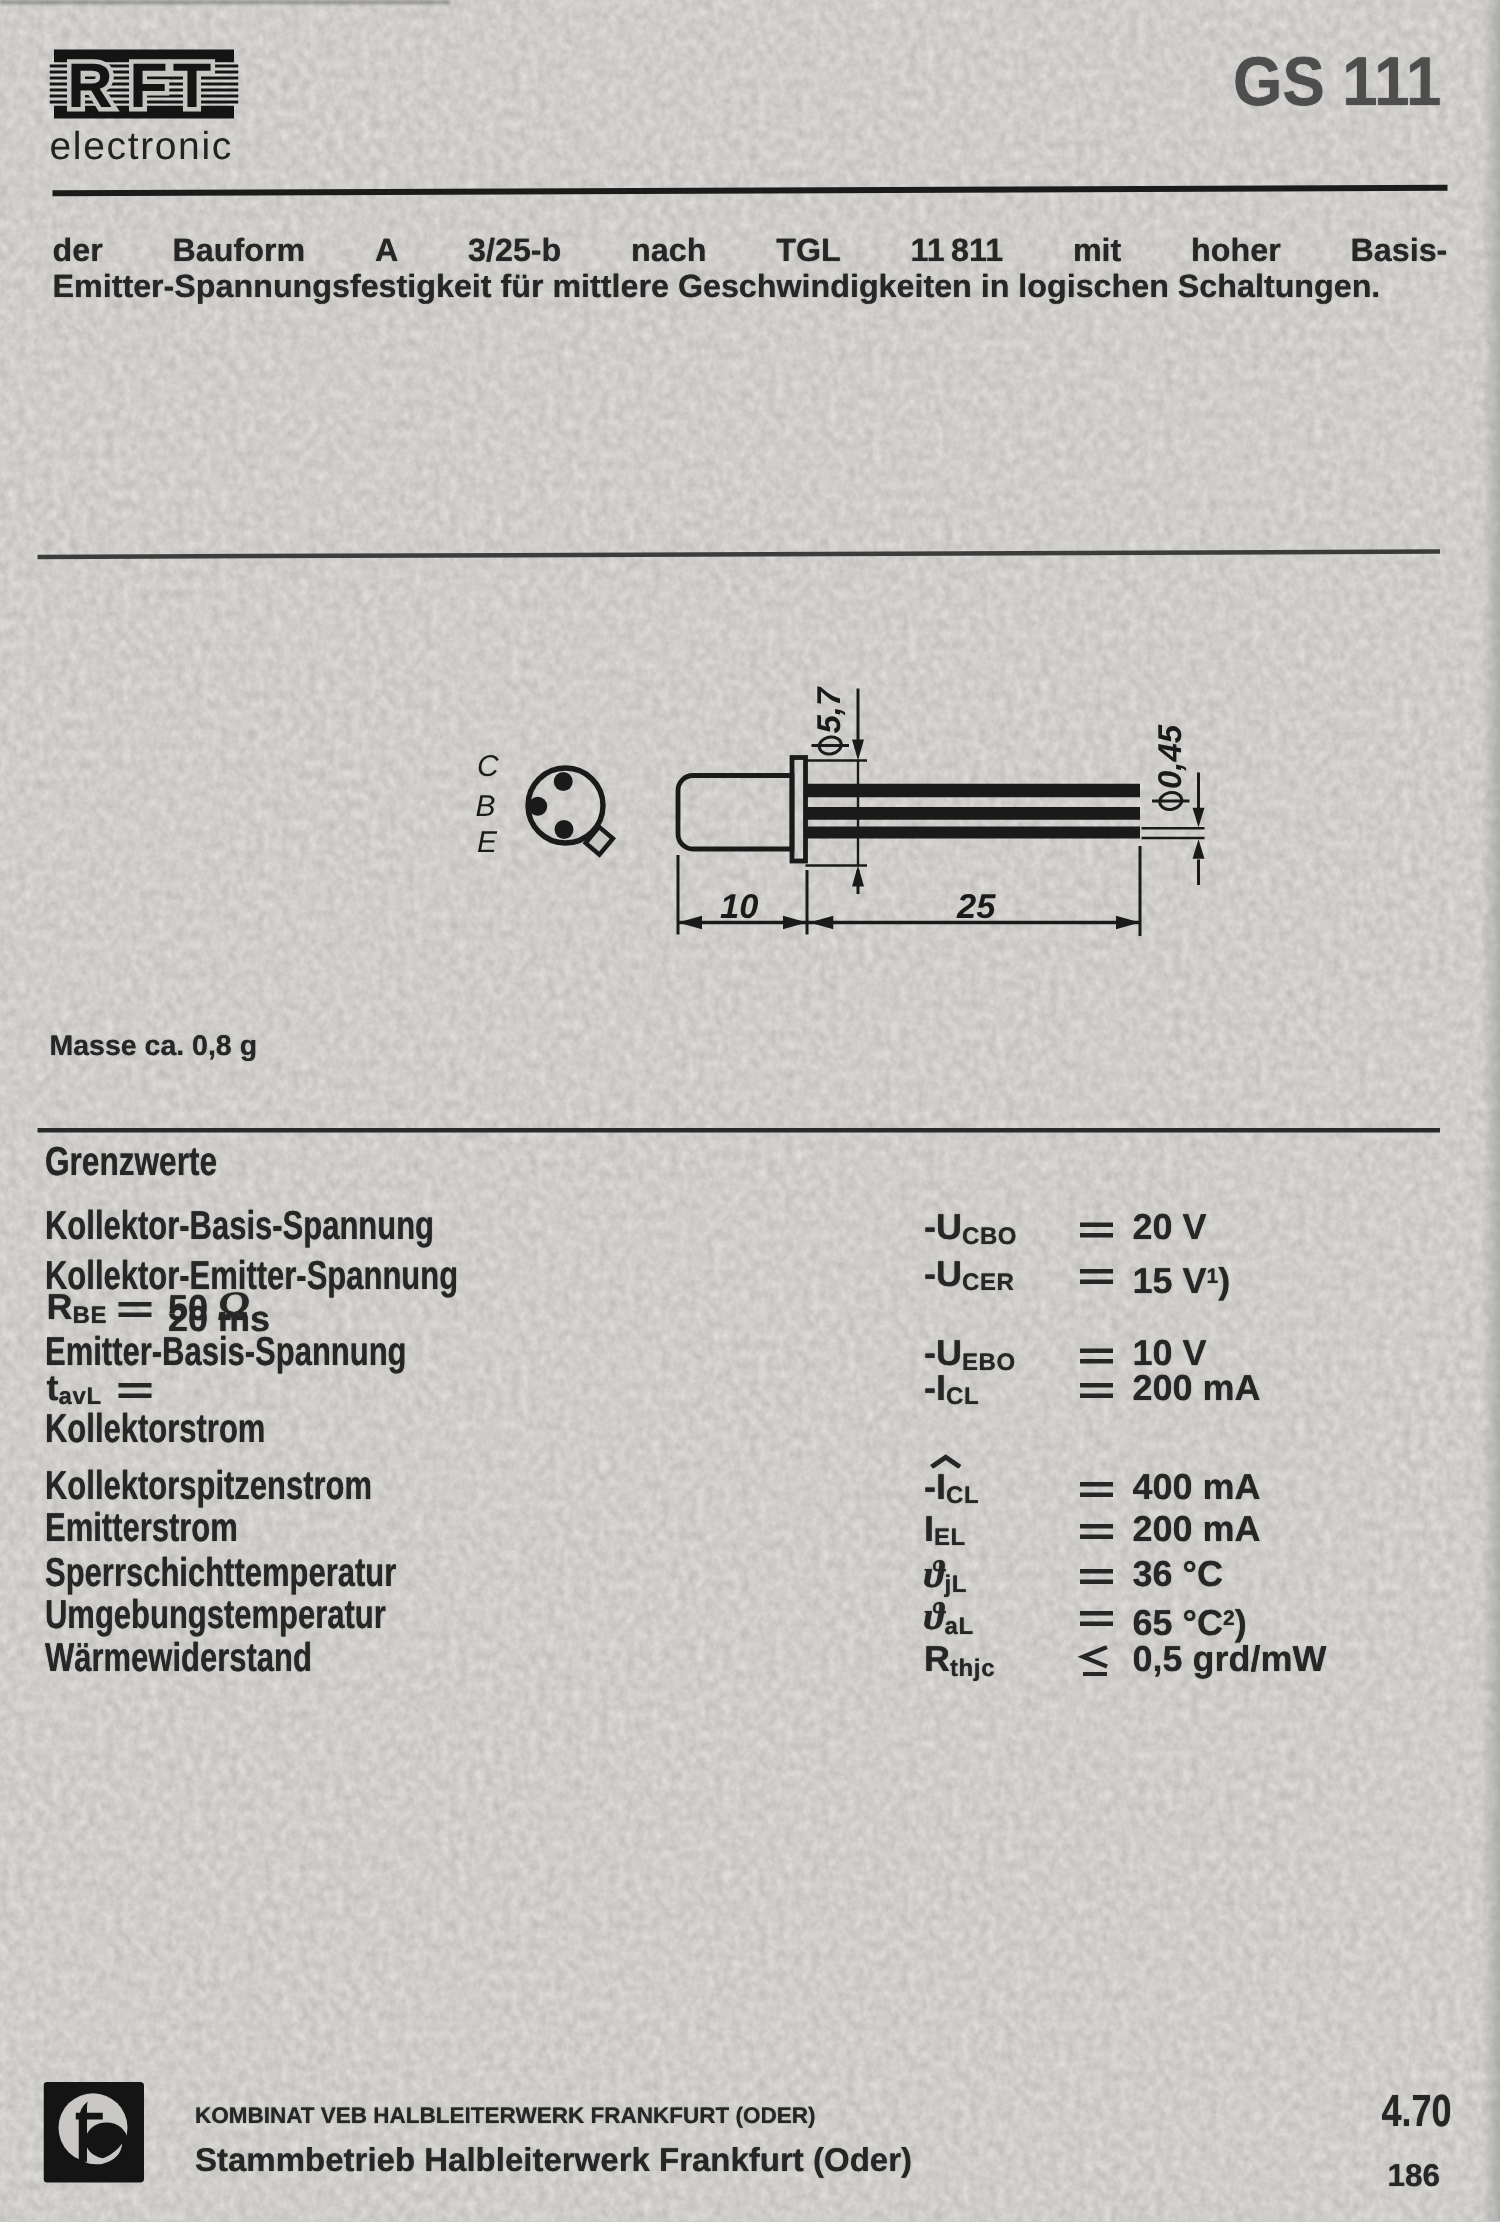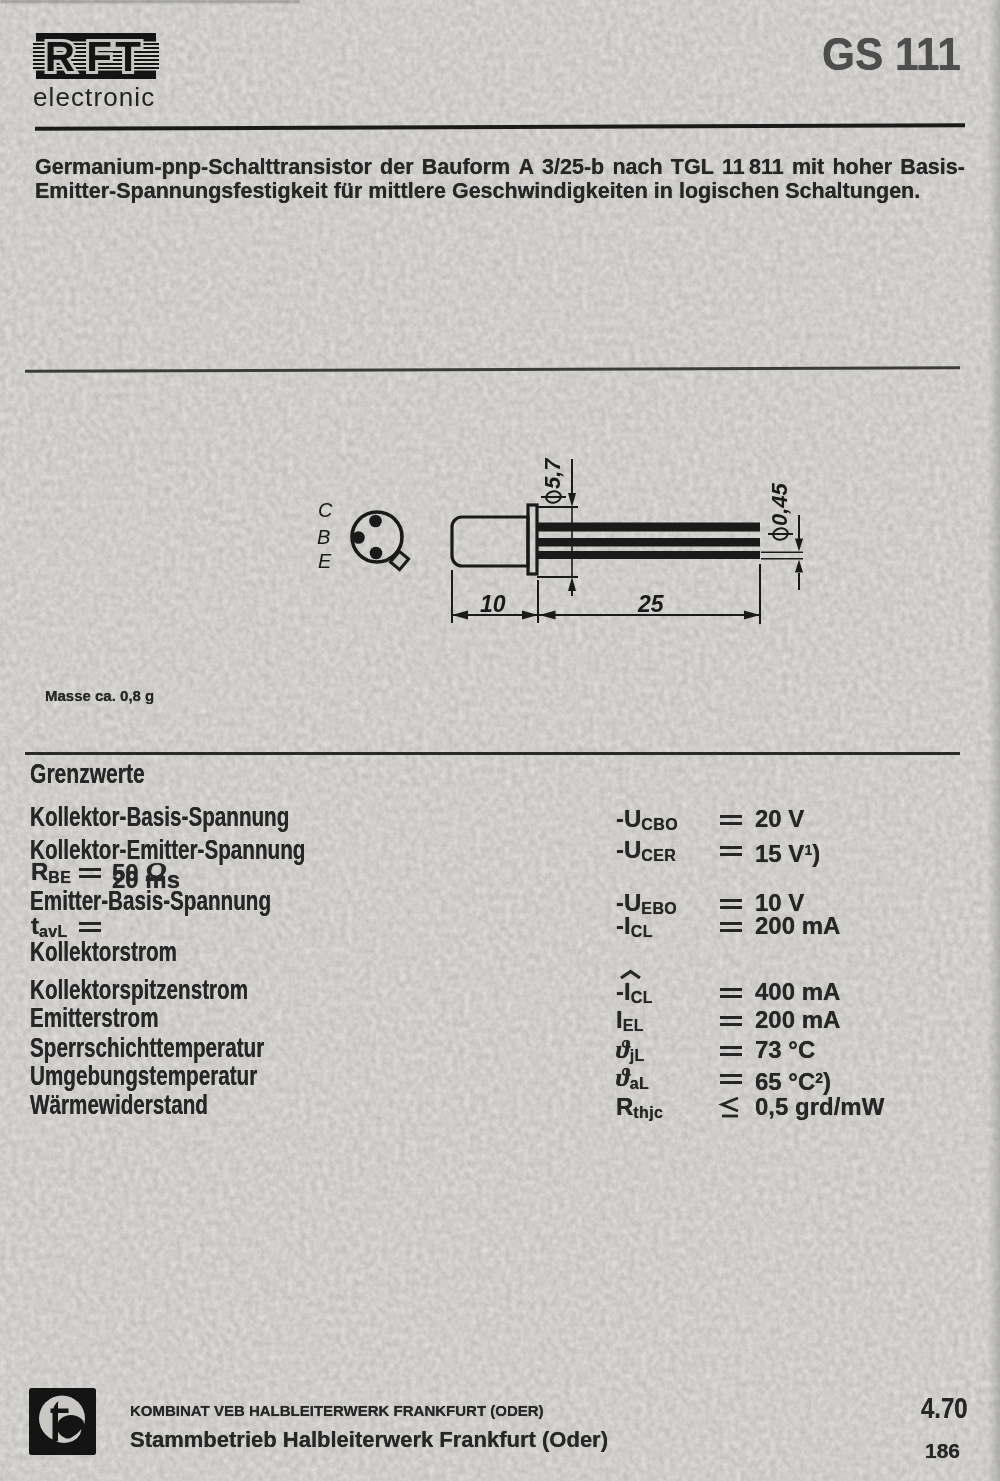--- a/index.html
+++ b/index.html
@@ -68,21 +68,20 @@
   </g>
 </svg>
 
 <div class="abs" style="left:33px;top:82px;font-size:26px;color:#222;letter-spacing:1.1px;">electronic</div>
 
 <div class="abs txt" style="left:822px;top:27px;font-size:46px;color:#4e4e4e;"><span class="cond" style="transform:scaleX(0.92);">GS 111</span></div>
 
 <div class="abs" style="left:35px;top:125px;width:930px;height:4px;background:#1b1b1b;transform:rotate(-0.22deg);"></div>
 
 <div class="abs txt" style="left:35px;top:155px;width:930px;font-size:21.5px;text-align:justify;text-align-last:justify;white-space:nowrap;display:flex;justify-content:space-between;">
-    <span>Germanium-pnp-Schalttransistor</span>
     <span>der</span>
     <span>Bauform</span>
     <span>A</span>
     <span>3/25-b</span>
     <span>nach</span>
     <span>TGL</span>
     <span>11 811</span>
     <span>mit</span>
     <span>hoher</span>
     <span>Basis-</span>
@@ -167,21 +166,21 @@
     <line x1="152" y1="175" x2="460" y2="175" stroke-width="2.2"></line>
     <path d="M152 175 l16 -4.5 v9 z" stroke="none"></path>
     <path d="M238 175 l-16 -4.5 v9 z" stroke="none"></path>
     <path d="M239.5 175 l16 -4.5 v9 z" stroke="none"></path>
     <path d="M460 175 l-16 -4.5 v9 z" stroke="none"></path>
   </g>
   <text x="180" y="172" font-size="23" font-weight="bold" font-style="italic" fill="#1a1a1a" font-family="Liberation Sans, sans-serif">10</text>
   <text x="338" y="172" font-size="23" font-weight="bold" font-style="italic" fill="#1a1a1a" font-family="Liberation Sans, sans-serif">25</text>
 </svg>
 
-<div class="abs txt" style="left:45px;top:687px;font-size:15px;">Masse ca. 0,8 g</div>
+<div class="abs txt" style="left:33px;top:687px;font-size:19px;">Masse ca. 0,8 g</div>
 
 <div class="abs" style="left:25px;top:752px;width:935px;height:3px;background:#2a2a2a;"></div>
 
 <div class="lbl" style="left:30px;top:761px;"><span class="cond" style="transform:scaleX(0.78);">Grenzwerte</span></div>
 
 <div class="lbl" style="left:30px;top:804px;"><span class="cond">Kollektor-Basis-Spannung</span></div>
 <div class="sym" style="left:616px;top:807px;">-U<span class="sub">CBO</span></div>
 <div class="eq" style="left:720px;top:807px;">
     <i style="top:8px;"></i>
     <i style="top:15px;"></i>
@@ -243,21 +242,21 @@
     <i style="top:15px;"></i>
   </div>
 <div class="val" style="left:755px;top:1008px;">200 mA</div>
 
 <div class="lbl" style="left:30px;top:1035px;"><span class="cond">Sperrschichttemperatur</span></div>
 <div class="sym" style="left:616px;top:1038px;"><i style="font-family:'Liberation Serif',serif;font-weight:bold;font-size:26px;">ϑ</i><span class="sub">jL</span></div>
 <div class="eq" style="left:720px;top:1038px;">
     <i style="top:8px;"></i>
     <i style="top:15px;"></i>
   </div>
-<div class="val" style="left:755px;top:1038px;">73 °C</div>
+<div class="val" style="left:755px;top:1038px;">36 °C</div>
 
 <div class="lbl" style="left:30px;top:1063px;"><span class="cond">Umgebungstemperatur</span></div>
 <div class="sym" style="left:616px;top:1066px;"><i style="font-family:'Liberation Serif',serif;font-weight:bold;font-size:26px;">ϑ</i><span class="sub">aL</span></div>
 <div class="eq" style="left:720px;top:1066px;">
     <i style="top:8px;"></i>
     <i style="top:15px;"></i>
   </div>
 <div class="val" style="left:755px;top:1066px;">65 °C<sup class="sup">2</sup>)</div>
 
 <div class="lbl" style="left:30px;top:1092px;"><span class="cond">Wärmewiderstand</span></div>

